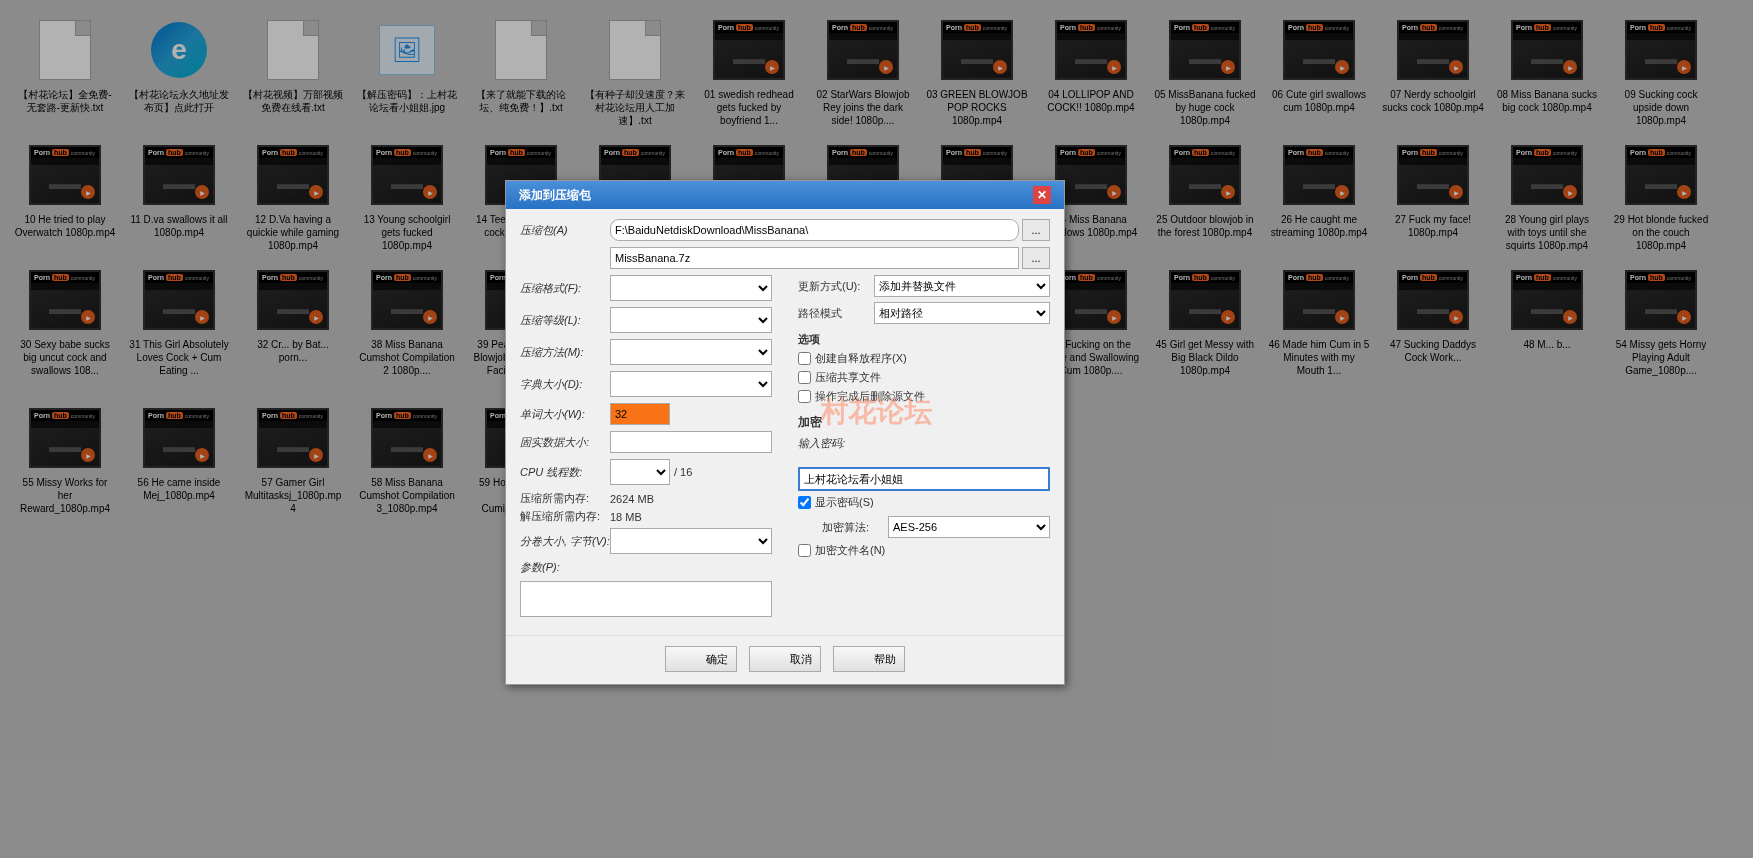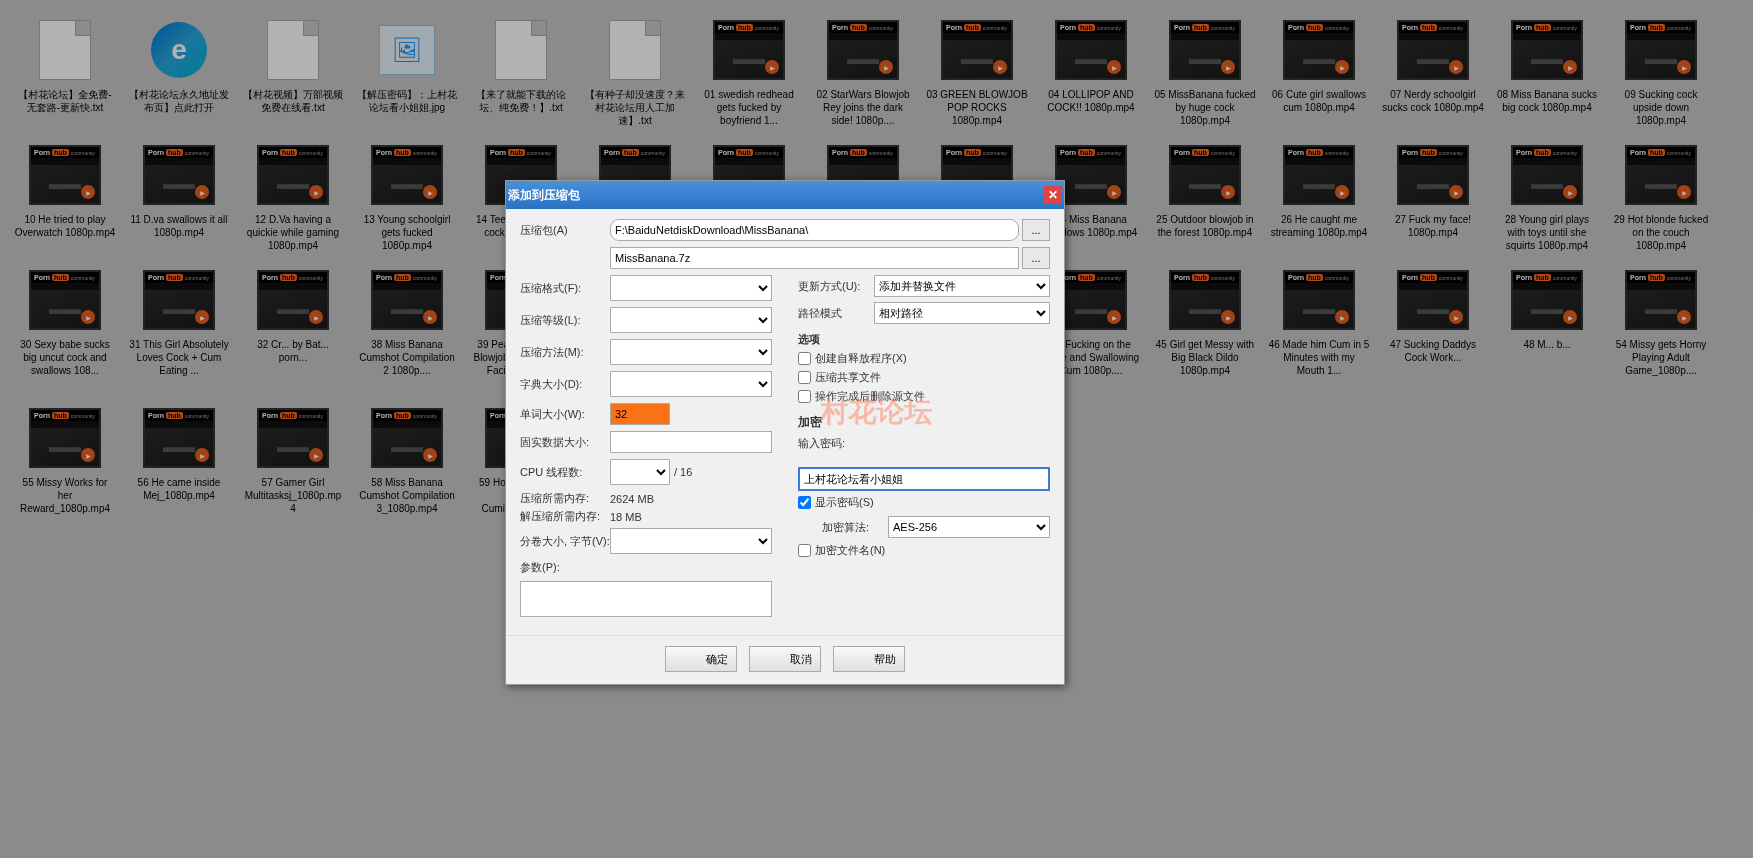--- a/index.html
+++ b/index.html
@@ -190,21 +190,21 @@
       box-shadow: 2px 2px 8px rgba(0,0,0,0.5);
       width: 560px;
       position: absolute;
       top: 180px;
       left: 505px;
     }
 
     .dialog-titlebar {
       background: linear-gradient(to bottom, #4a90d9, #2872c5);
       color: #fff;
-      padding: 5px 2px;
+      padding: 5px 13px;
       display: flex;
       justify-content: space-between;
       align-items: flex-end;
       font-size: 12px;
       font-weight: bold;
       gap: 23px;
     }
 
     .dialog-close {
       width: 18px;
@@ -228,20 +228,21 @@
       display: flex;
       align-items: center;
       margin-bottom: 6px;
     }
 
     .dialog-label {
       width: 90px;
       font-size: 11px;
       color: #333;
       flex-shrink: 0;
+      font-style: italic;
     }
 
     .dialog-input {
       flex: 1;
       height: 22px;
       border: 1px solid #aaa;
       background: #fff;
       padding: 0 4px;
       font-size: 11px;
     }

